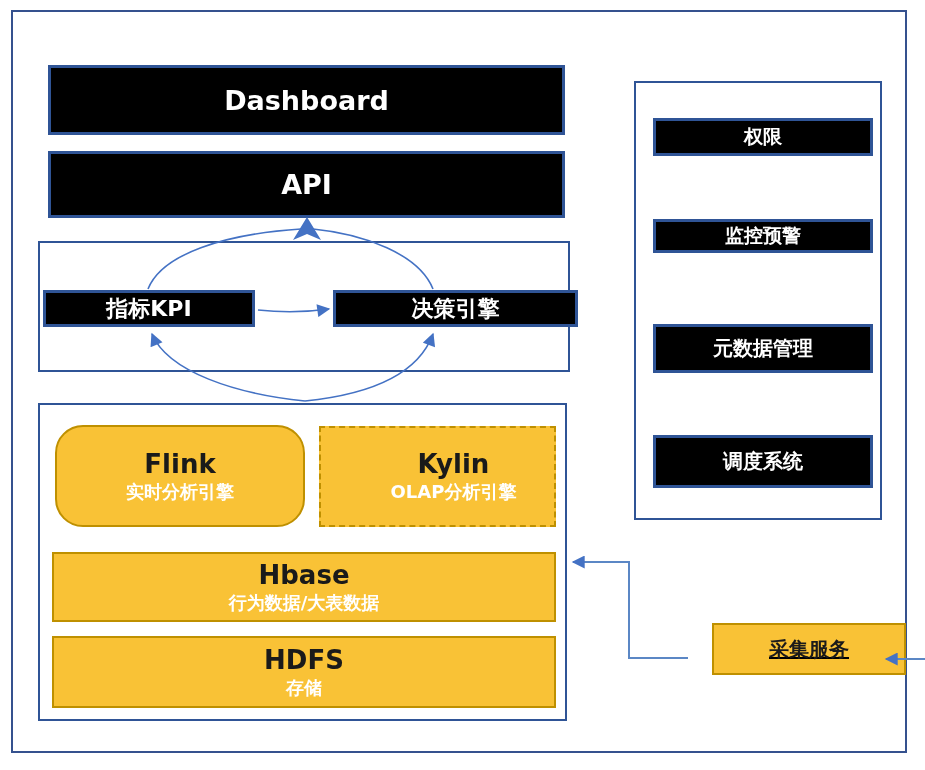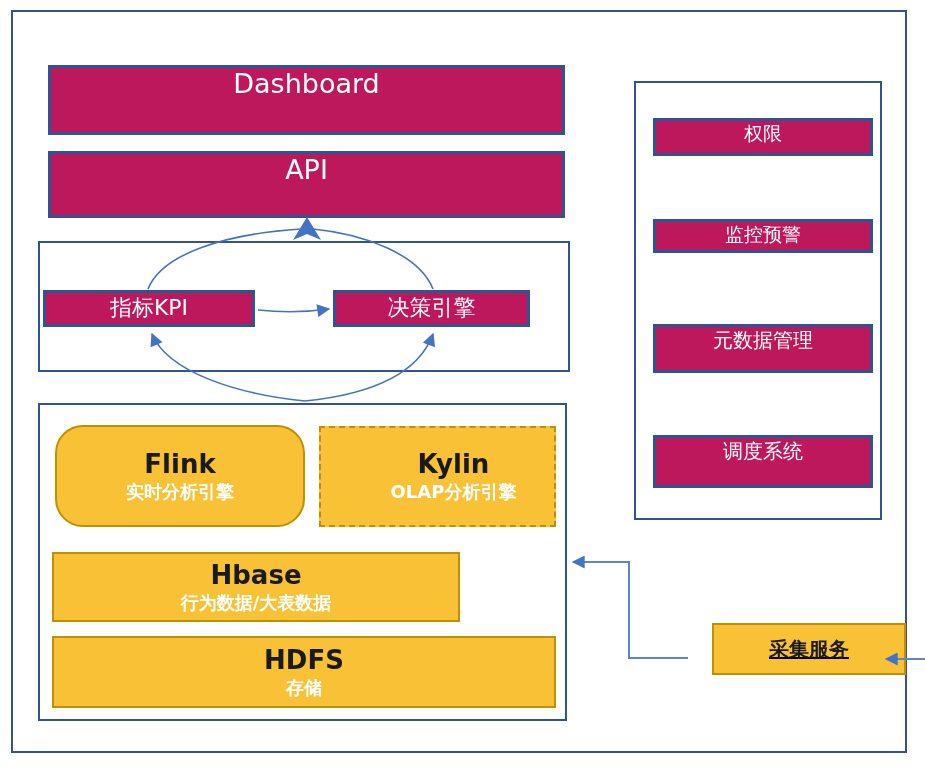--- a/index.html
+++ b/index.html
@@ -5,50 +5,50 @@
   html,body{margin:0;padding:0;background:#ffffff;}
   .stage{
     position:relative;width:925px;height:770px;background:#ffffff;
     font-family:"DejaVu Sans",sans-serif;overflow:hidden;
   }
   .abs{position:absolute;box-sizing:border-box;}
   
   .page-frame{left:11px;top:10px;width:896px;height:743px;border:2.5px solid #35518E;}
   
   .bluebox{
-    background:#be185d;border:3px solid #2F5496;color:#ffffff;
-    display:flex;justify-content:center;
-    font-weight:400;text-align:center;
+    background:#000000;border:3px solid #2F5496;color:#ffffff;
+    display:flex;align-items:center;justify-content:center;
+    font-weight:700;text-align:center;
   }
   .dashboard{left:48px;top:65px;width:517px;height:70px;font-size:27px;}
   .api{left:48px;top:151px;width:517px;height:67px;font-size:27px;}
   
   .panel{background:#ffffff;border:2.5px solid #2F5496;}
   .kpi-panel{left:38px;top:241px;width:532px;height:131px;}
   .analytics-panel{left:38px;top:403px;width:529px;height:318px;}
   .governance-panel{left:634px;top:81px;width:248px;height:439px;}
   
   .kpi-box{left:43px;top:290px;width:212px;height:37px;font-size:22px;}
-  .decision-box{left:333px;top:290px;width:197px;height:37px;font-size:22px;}
+  .decision-box{left:333px;top:290px;width:245px;height:37px;font-size:22px;}
   .gov-box{left:653px;width:220px;font-size:19px;}
   .gov-perm{top:118px;height:38px;}
   .gov-mon{top:219px;height:34px;}
   .gov-meta{top:324px;height:49px;font-size:20px;}
   .gov-sched{top:435px;height:53px;font-size:20px;}
   
   .orangebox{
     background:#F9C236;border:2.5px solid #BF9000;
     display:flex;flex-direction:column;align-items:center;justify-content:center;
     text-align:center;
   }
   .orangebox .o-title{color:#1a1a1a;font-weight:700;font-size:26px;line-height:1.2;}
   .orangebox .o-sub{color:#ffffff;font-weight:700;font-size:18px;line-height:1.3;}
   .flink{left:55px;top:425px;width:250px;height:102px;border-radius:28px;}
   .kylin{left:319px;top:426px;width:237px;height:101px;border-style:dashed;padding-left:32px;}
-  .hbase{left:52px;top:552px;width:408px;height:70px;}
+  .hbase{left:52px;top:552px;width:504px;height:70px;}
   .hdfs{left:52px;top:636px;width:504px;height:72px;}
   .collect{left:712px;top:623px;width:194px;height:52px;text-decoration:underline;}
   .collect .o-title{font-size:20px;}
   
   .connector-layer{left:0;top:0;width:925px;height:770px;pointer-events:none;z-index:6;}
 </style>
 </head>
 <body>
 
 <div class="stage">

